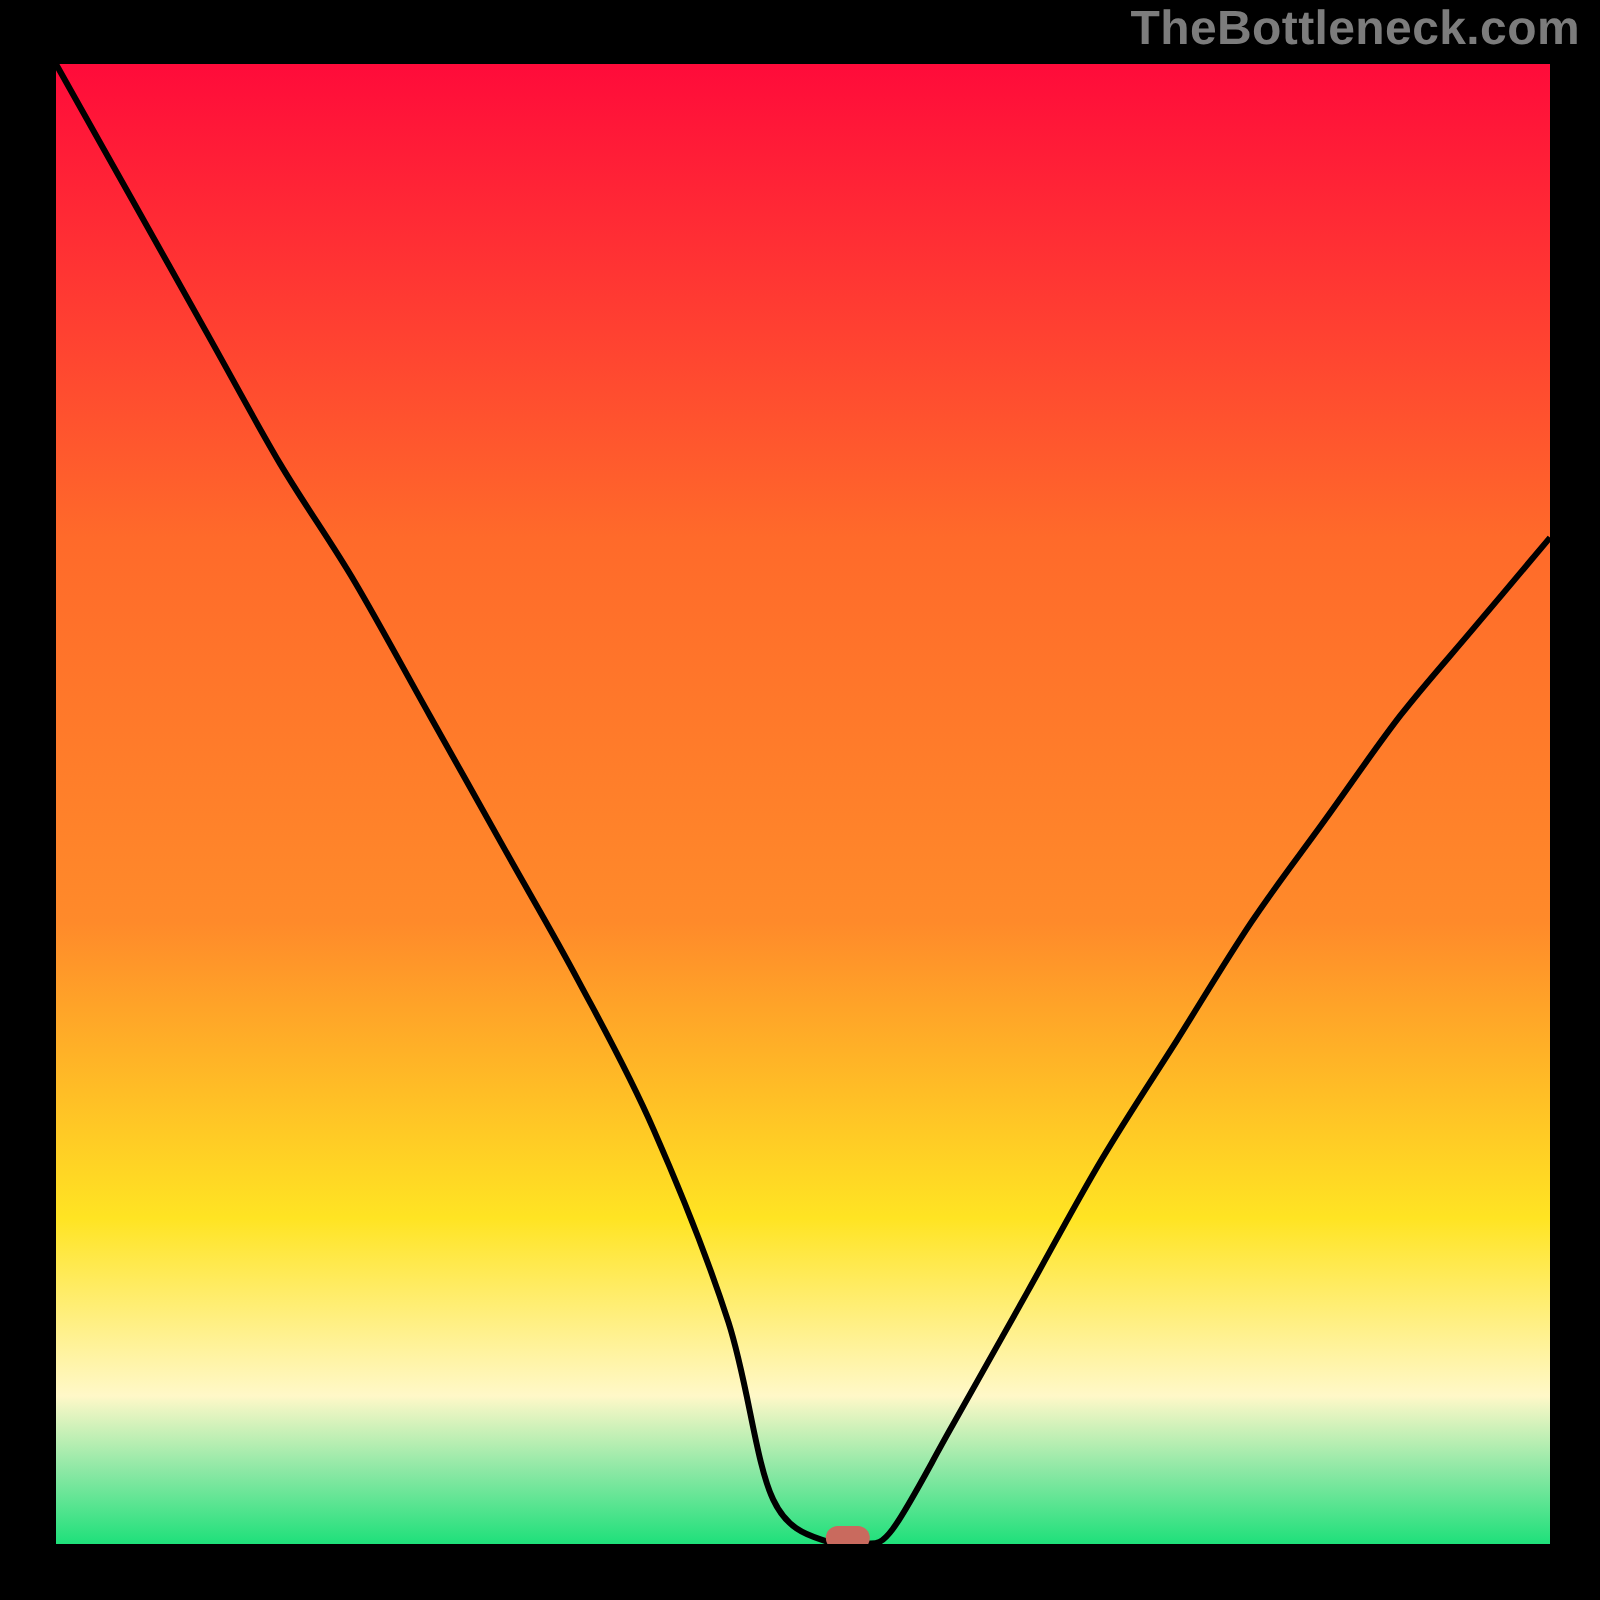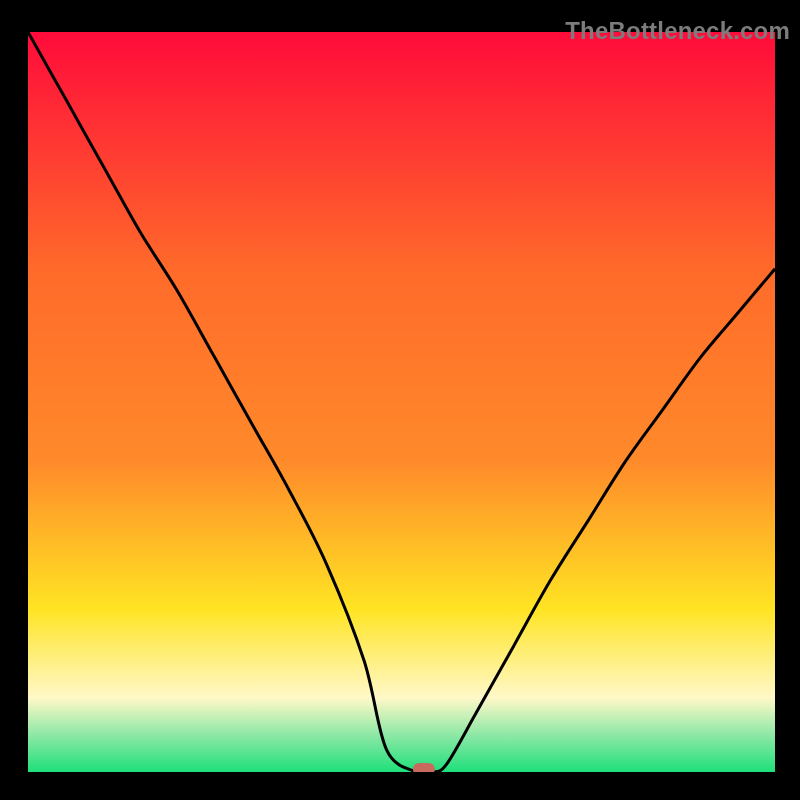--- a/index.html
+++ b/index.html
@@ -12,21 +12,21 @@
     background: #000;
   }
   .frame {
     position: relative;
     width: 800px;
     height: 800px;
     background: #000;
   }
   .attribution {
     position: absolute;
-    top: 17px;
+    top: 1px;
     right: 10px;
     font-size: 24px;
     font-weight: 600;
     color: #7c7c7c;
     letter-spacing: 0.2px;
     z-index: 5;
   }
   .plot-area {
     position: absolute;
     left: 28px;

